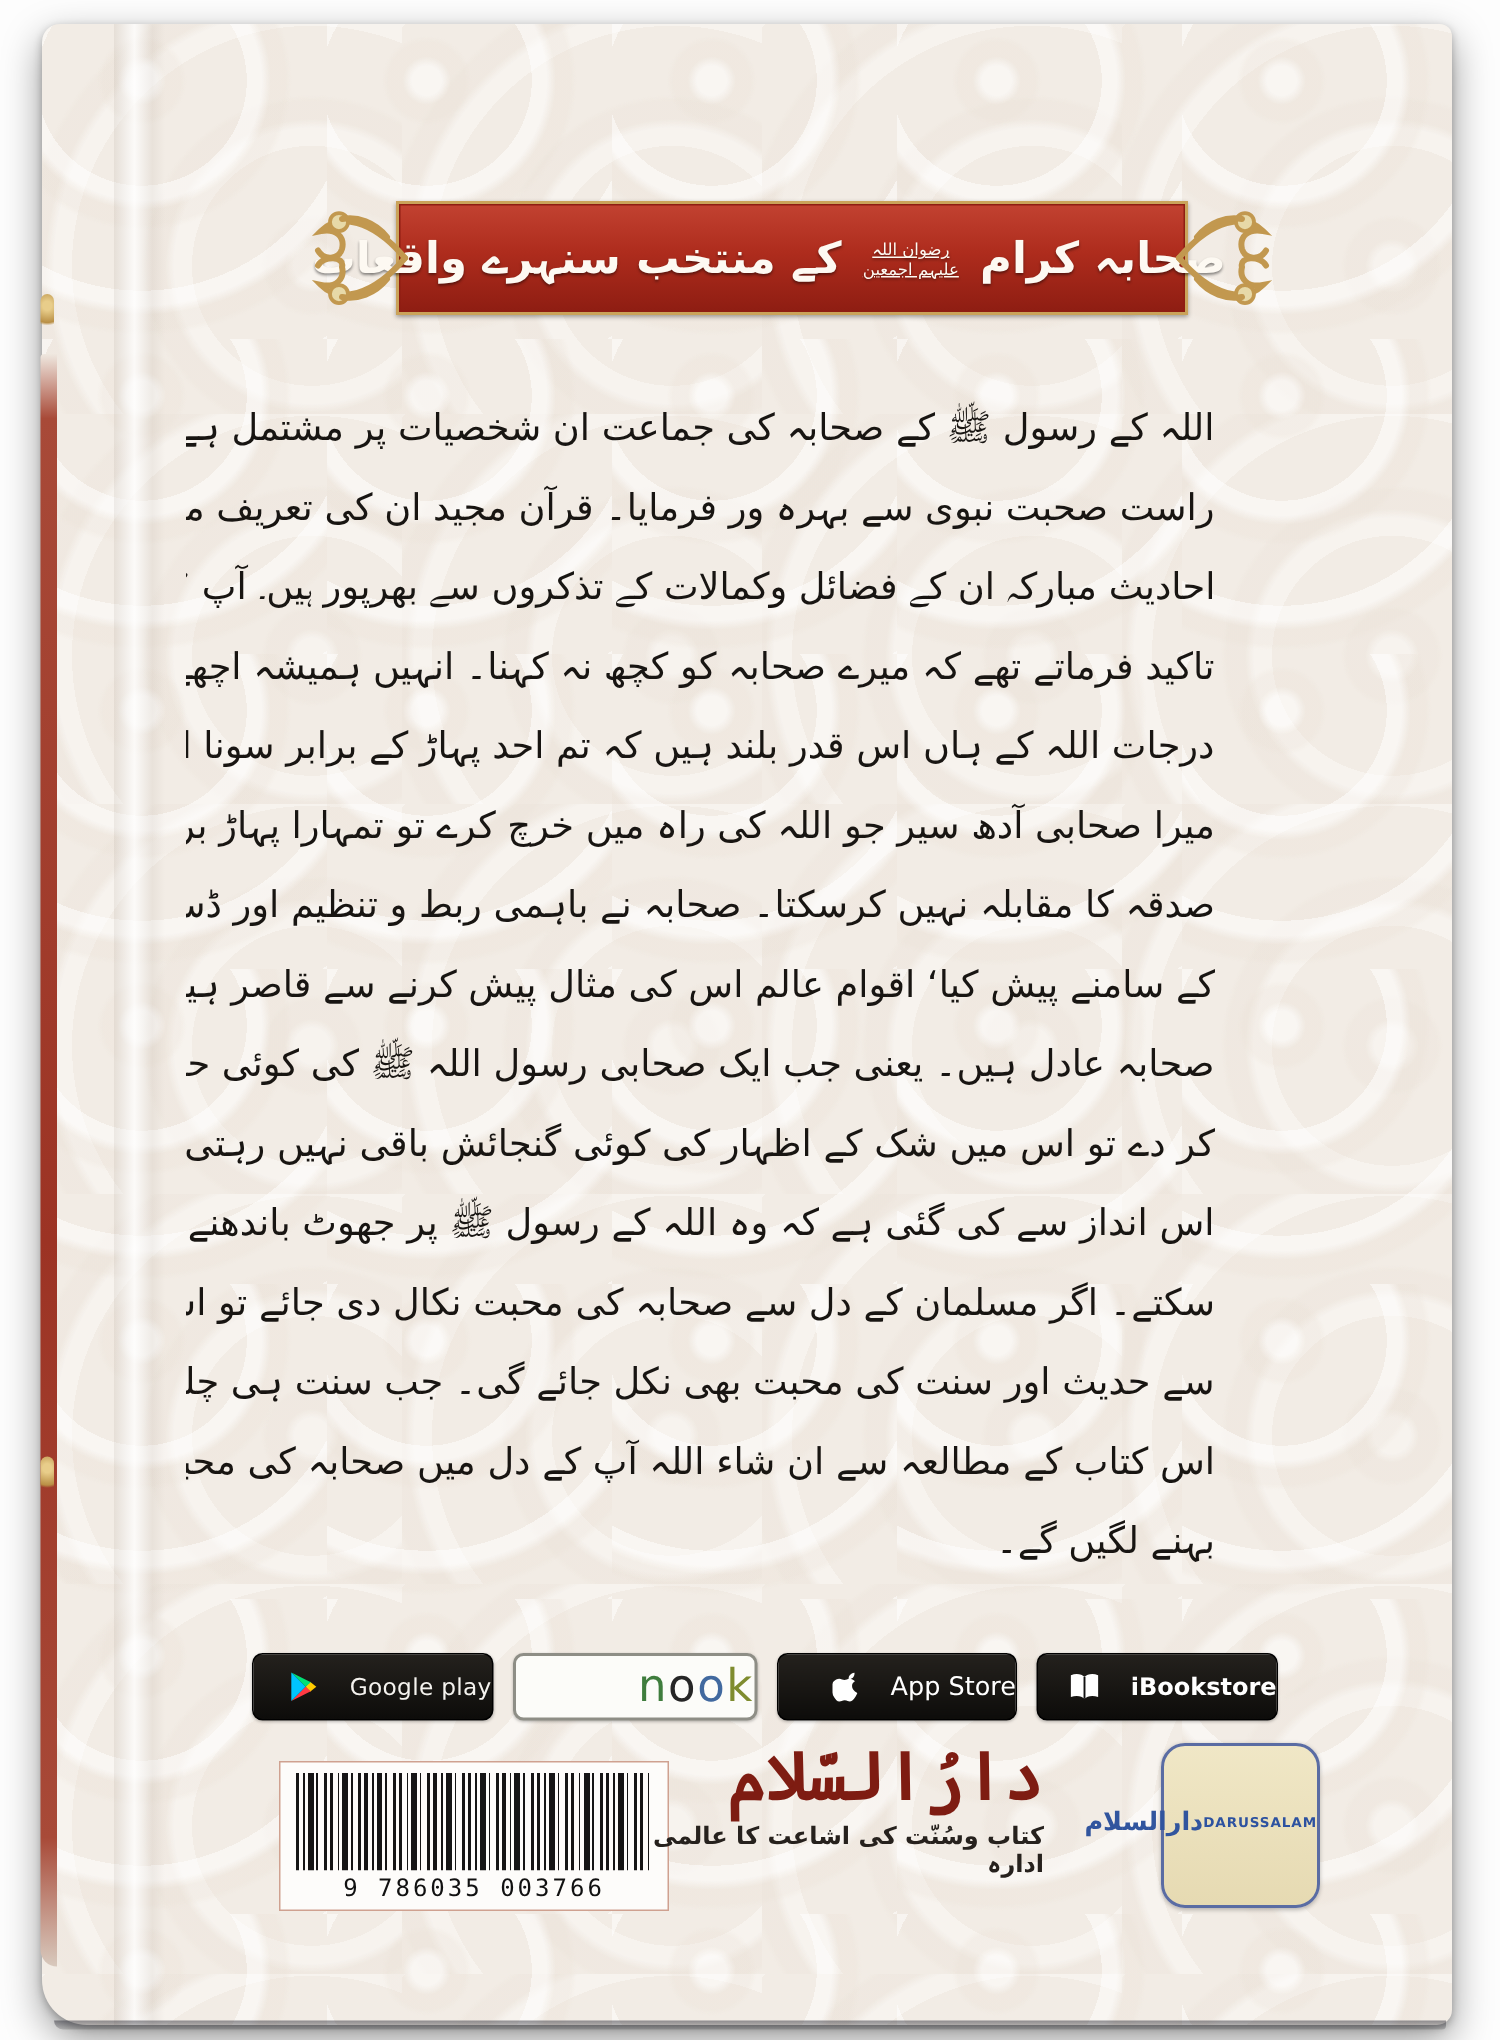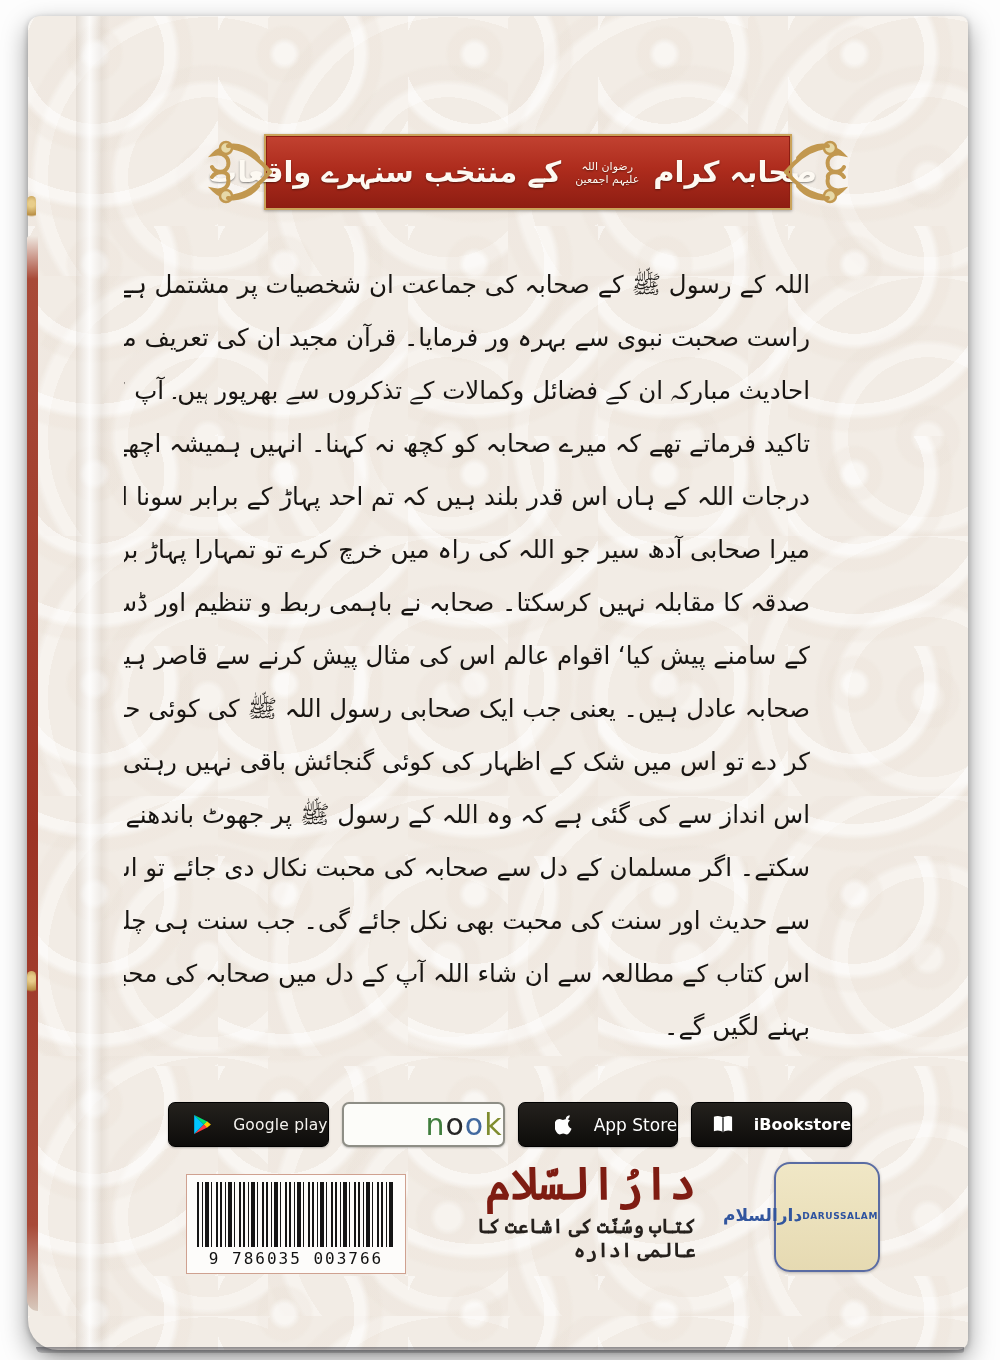--- a/index.html
+++ b/index.html
@@ -39,21 +39,21 @@
   .banner-bar {
     position:absolute; left:58px; right:58px; top:10px; bottom:10px;
     background:linear-gradient(180deg,#c24231 0%, #ae2c1d 45%, #8e1d12 100%);
     border:2px solid #caa35a; box-shadow:0 0 0 1px #8e1d12 inset, 0 1px 3px rgba(0,0,0,.35);
     display:flex; align-items:center; justify-content:center;
   }
   .banner-text { direction:rtl; color:#fdf9f2; font-size:29px; font-weight:bold;
     text-shadow:0 1px 2px rgba(0,0,0,.45); white-space:nowrap; }
   .banner-text .honorific { font-size:11px; font-weight:normal; display:inline-block;
     max-width:64px; white-space:normal; line-height:1.15; text-align:center;
-    vertical-align:middle; margin:0 4px; }
+    vertical-align:middle; margin:0 4px;text-decoration:underline; }
   .flourish { position:absolute; top:0; width:96px; height:96px; }
   .flourish.right { right:-6px; transform:scaleX(-1); }
   .flourish.left { left:-6px; }
 
   
   .body-text { position:absolute; right:158px; top:242px; width:686px;
     direction:rtl; color:#181512; }
   .bline { font-size:24.5px; line-height:53px; height:53px; white-space:nowrap;
     text-align:justify; text-align-last:justify; overflow:hidden; }
   .bline.last { text-align-last:right; }
@@ -70,36 +70,36 @@
   .nook-word { font-size:30px; font-weight:normal; letter-spacing:1px; line-height:1; }
   .nook-word .l1{color:#3f7d3d;} .nook-word .l2{color:#262626;}
   .nook-word .l3{color:#41699f;} .nook-word .l4{color:#7f8c2f;}
   .as-label { font-size:17px; font-weight:normal; }
   .amazon-wrap { position:relative; font-weight:bold; font-size:21px; color:#111;
     letter-spacing:-0.5px; }
   .amazon-swoosh { position:absolute; left:1px; bottom:-7px; width:78px; height:12px; }
   .ib-label { font-size:16px; font-weight:bold; }
 
   
-  .barcode { position:absolute; left:158px; top:1158px; width:220px; height:100px;
+  .barcode { position:absolute; left:158px; top:1158px; width:260px; height:100px;
     background:#fdfcfa; border:1px solid #cfa190; padding:7px 10px 5px;
     display:flex; flex-direction:column; }
   .bars { flex:1;
     background-image:repeating-linear-gradient(90deg,
       #151515 0 2px, transparent 2px 5px, #151515 5px 6px, transparent 6px 8px,
       #151515 8px 12px, transparent 12px 14px, #151515 14px 15px, transparent 15px 19px,
       #151515 19px 21px, transparent 21px 23px); }
   .bc-digits { font-family:"DejaVu Sans Mono", monospace; font-size:16px; color:#111;
     text-align:center; letter-spacing:2px; padding-top:2px; background:#fdfcfa; }
 
   .publisher { position:absolute; left:388px; top:1142px; width:280px;
     text-align:right; direction:rtl; }
   .publisher-name { font-family:"DejaVu Serif", serif; font-size:45px; font-weight:bold;
     color:#7e1c12; line-height:1.15; }
-  .publisher-tagline { font-size:20px; color:#26211d; margin-top:4px; font-weight:bold;font-family:Liberation Serif, serif; }
+  .publisher-tagline { font-size:16px; color:#26211d; margin-top:4px; font-weight:bold; }
 
   .logo-box { position:absolute; left:746px; top:1146px; width:106px; height:110px;
     background:linear-gradient(180deg,#f0e7c6,#e6dab2); border:2px solid #5a6ca3;
     border-radius:16px; display:flex; flex-direction:row; align-items:center;
     justify-content:flex-end; padding-bottom:6px; box-shadow:0 1px 3px rgba(0,0,0,.25); }
   .logo-arabic { color:#31559e; font-size:17px; font-weight:bold; direction:rtl;
     line-height:1; margin-top:2px; }
   .logo-latin { color:#2d52a0; font-size:9px; font-weight:bold; letter-spacing:.6px;
     margin-top:3px; }
 </style>

